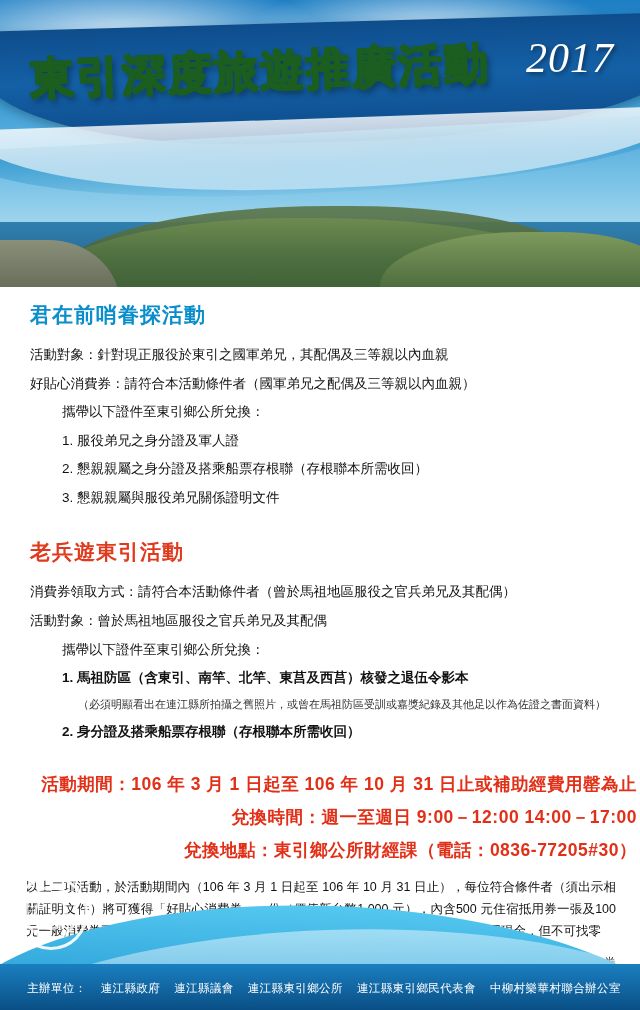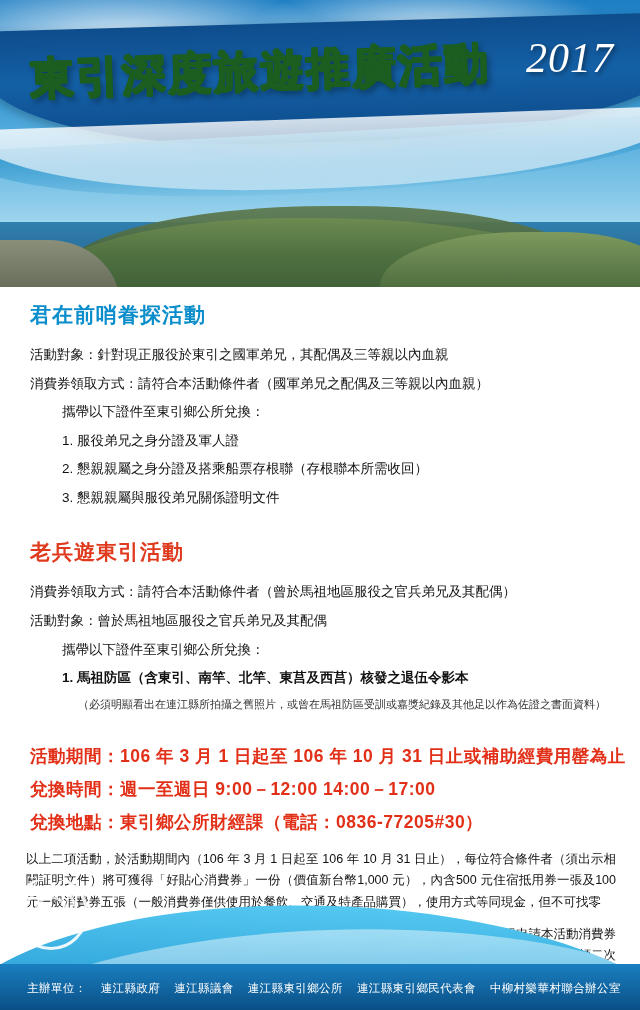--- a/index.html
+++ b/index.html
@@ -171,20 +171,21 @@
   }
   .line.bold { font-weight: bold; }
 
   .gap-sm { height: 6px; }
   .gap-md { height: 14px; }
   .gap-lg { height: 22px; }
 
   
   .red-block {
     margin: 0 3px 0 30px;
+    text-align: right;
   }
   .red-line {
     color: #e23018;
     font-weight: bold;
     font-size: 17.5px;
     margin-bottom: 9px;
     letter-spacing: 0.5px;
   }
 
   .note-para {
@@ -280,34 +281,35 @@
   <div class="main-title">東引深度旅遊推廣活動</div>
   <div class="year">2017</div>
 
   <div class="body-area">
     <div class="content">
 
       <div class="gap-md"></div>
       <div class="section-head">君在前哨眷探活動</div>
       <div class="gap-sm"></div>
       <div class="line">活動對象：針對現正服役於東引之國軍弟兄，其配偶及三等親以內血親</div>
-      <div class="line">消費券領取方式：請符合本活動條件者（國軍弟兄之配偶及三等親以內血親）</div>
+      <div class="line">好貼心消費券：請符合本活動條件者（國軍弟兄之配偶及三等親以內血親）</div>
       <div class="line indent1">攜帶以下證件至東引鄉公所兌換：</div>
       <div class="line indent1">1. 服役弟兄之身分證及軍人證</div>
       <div class="line indent1">2. 懇親親屬之身分證及搭乘船票存根聯（存根聯本所需收回）</div>
       <div class="line indent1">3. 懇親親屬與服役弟兄關係證明文件</div>
 
       <div class="gap-lg"></div>
       <div class="section-head red">老兵遊東引活動</div>
       <div class="gap-sm"></div>
       <div class="line">消費券領取方式：請符合本活動條件者（曾於馬祖地區服役之官兵弟兄及其配偶）</div>
       <div class="line">活動對象：曾於馬祖地區服役之官兵弟兄及其配偶</div>
       <div class="line indent1">攜帶以下證件至東引鄉公所兌換：</div>
       <div class="line indent1 bold">1. 馬祖防區（含東引、南竿、北竿、東莒及西莒）核發之退伍令影本</div>
       <div class="line indent2 small">（必須明顯看出在連江縣所拍攝之舊照片，或曾在馬祖防區受訓或嘉獎紀錄及其他足以作為佐證之書面資料）</div>
+      <div class="line indent1 bold">2. 身分證及搭乘船票存根聯（存根聯本所需收回）</div>
 
       <div class="gap-lg"></div>
       <div class="red-block">
         <div class="red-line">活動期間：106 年 3 月 1 日起至 106 年 10 月 31 日止或補助經費用罄為止</div>
         <div class="red-line">兌換時間：週一至週日 9:00－12:00  14:00－17:00</div>
         <div class="red-line">兌換地點：東引鄉公所財經課（電話：0836-77205#30）</div>
       </div>
 
       <div class="gap-sm"></div>
       <div class="note-para">以上二項活動，於活動期間內（106 年 3 月 1 日起至 106 年 10 月 31 日止），每位符合條件者（須出示相關証明文件）將可獲得「好貼心消費券」一份（價值新台幣1,000 元），內含500 元住宿抵用券一張及100 元一般消費券五張（一般消費券僅供使用於餐飲、交通及特產品購買），使用方式等同現金，但不可找零</div>

